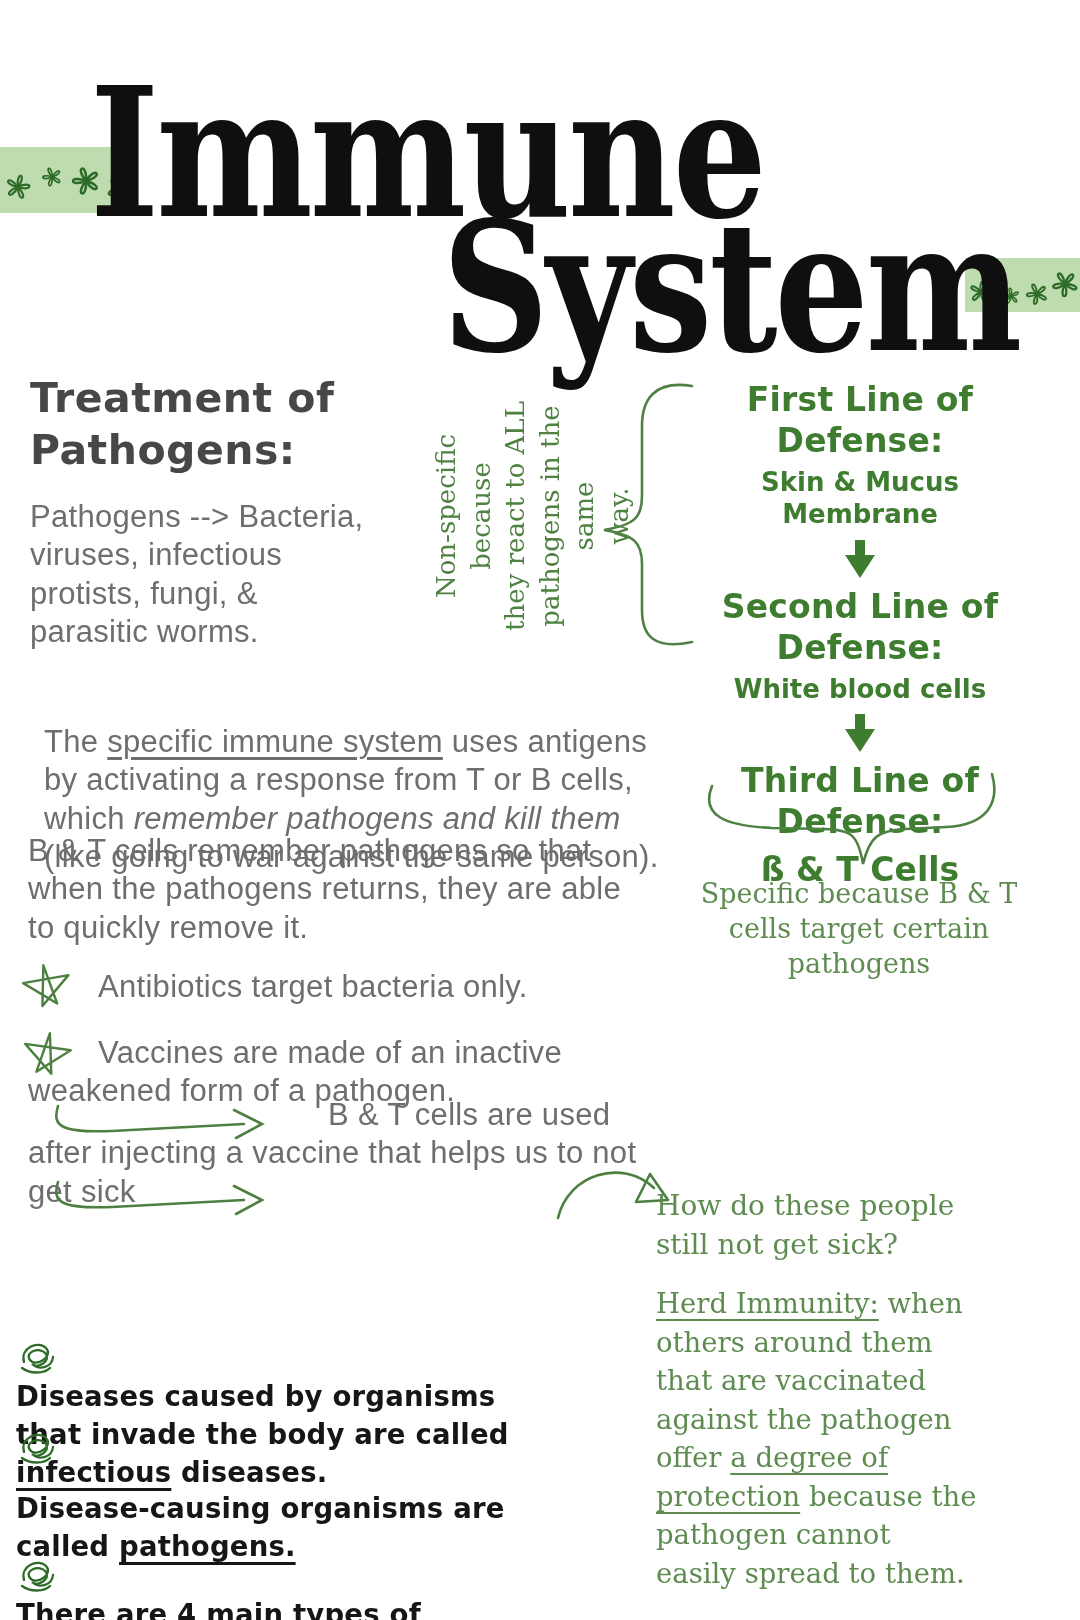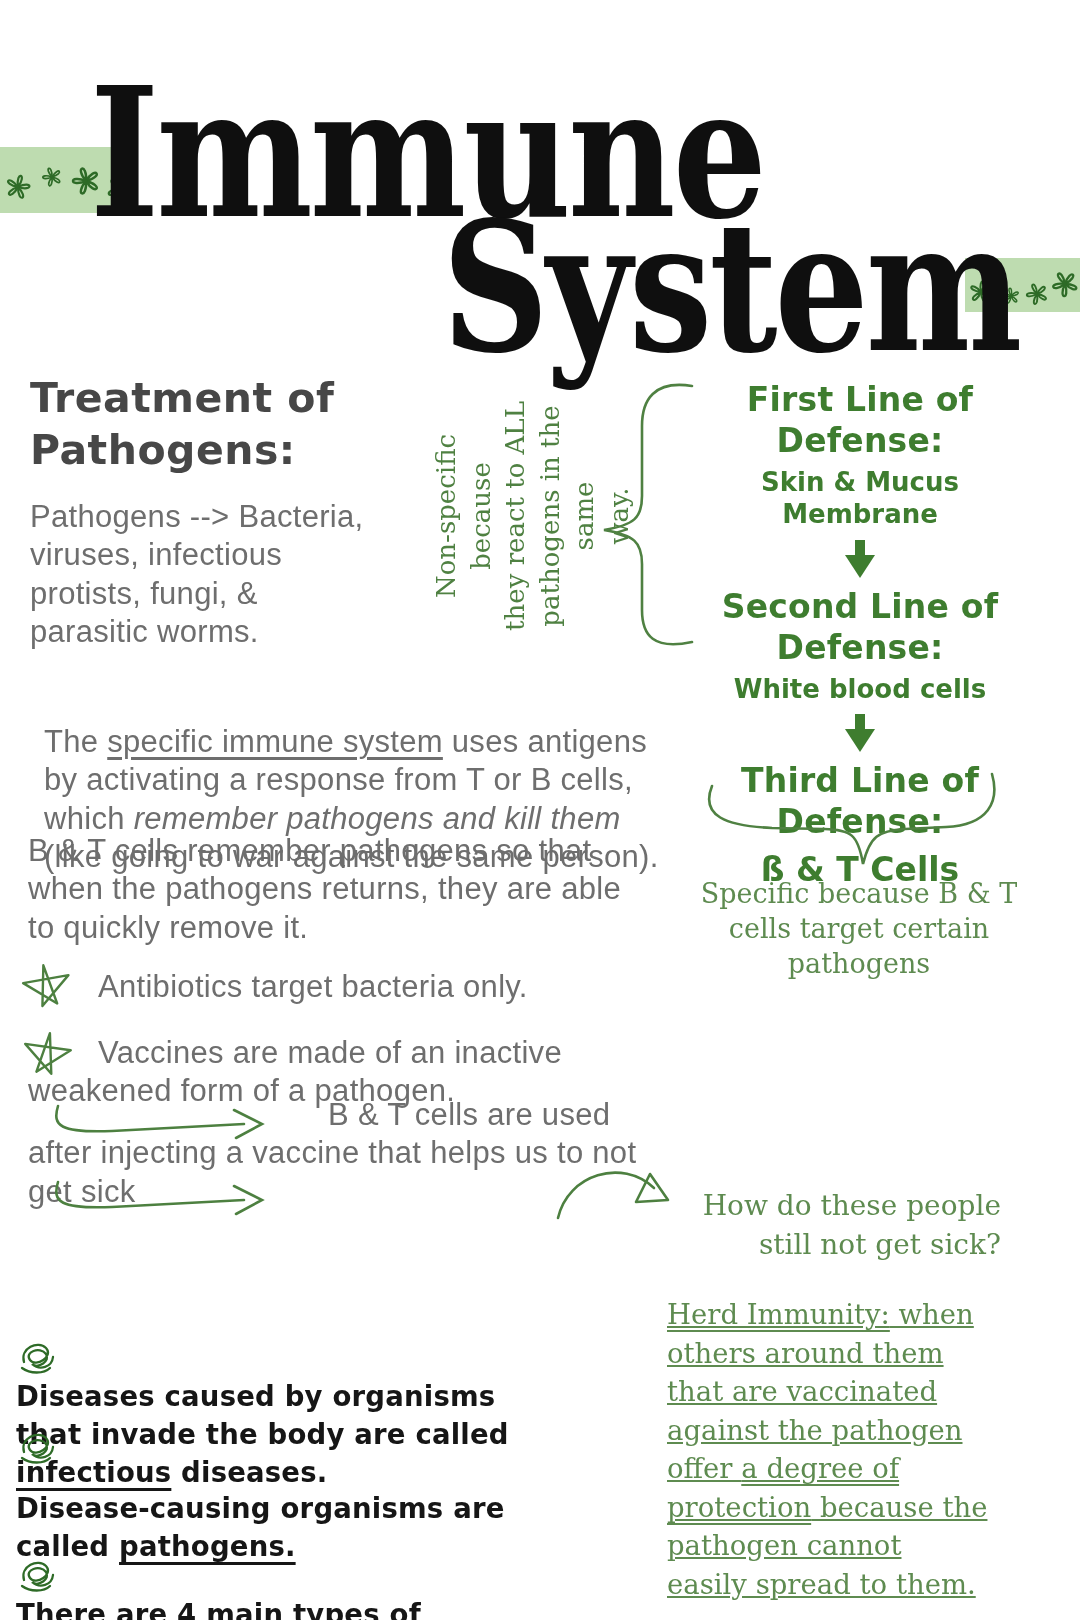--- a/index.html
+++ b/index.html
@@ -36,21 +36,21 @@
   .g-sub{font-family:"DejaVu Sans",sans-serif;font-weight:700;color:#3e7d2f;font-size:26px;line-height:1.25;margin-top:4px;}
   .g-sub.big{font-size:33px;margin-top:6px;}
   .flow-arrow{margin:9px 0 7px 0;}
 
   .g-serif{font-family:"DejaVu Serif",serif;color:#5e8b50;}
   .rot-note{
     font-size:26px;line-height:1.33;text-align:center;white-space:pre-line;
     color:#4f8142;transform:rotate(-90deg);
   }
   .spec-note{font-size:27px;line-height:1.3;text-align:center;}
-  .question{font-size:28px;line-height:1.4;text-align:right;}
+  .question{font-size:28px;line-height:1.4;}
   .herd{font-size:27.5px;line-height:1.4;}
   .g-serif .gu{text-decoration:underline;text-decoration-thickness:2px;text-underline-offset:6px;}
 
   
   .point{width:625px;}
   .indent-star{text-indent:70px;}
   .indent-arrow{text-indent:300px;}
 
   
   .fact{display:flex;align-items:flex-start;flex-direction:column;}
@@ -159,21 +159,21 @@
     <path d="M10 6 C 4 26, 12 33, 64 31 L 196 24 M186 10 L214 24 L188 38" fill="none" stroke="#4d8040" stroke-width="2.6" stroke-linecap="round"></path>
   </svg>
 
   <svg class="abs" style="left:552px;top:1156px;" width="140" height="80" viewBox="0 0 140 80">
     <path d="M6 62 C 16 18, 70 2, 102 32" fill="none" stroke="#4d8040" stroke-width="2.6" stroke-linecap="round"></path>
     <path d="M98 18 L116 44 L84 46 Z" fill="none" stroke="#4d8040" stroke-width="2.6" stroke-linejoin="round"></path>
   </svg>
 
   <div class="abs g-serif question" style="left:656px;top:1186px;width:345px;">How do these people still not get sick?</div>
 
-  <p class="abs g-serif herd" style="left:656px;top:1284px;width:322px;margin:11px;text-decoration:underline;"><span class="gu">Herd Immunity:</span><span> when others around them that are vaccinated against the pathogen offer </span><span class="gu">a degree of protection</span><span> because the pathogen cannot easily spread to them.</span></p>
+  <p class="abs g-serif herd" style="left:656px;top:1284px;width:322px;margin:0;"><span class="gu">Herd Immunity:</span><span> when others around them that are vaccinated against the pathogen offer </span><span class="gu">a degree of protection</span><span> because the pathogen cannot easily spread to them.</span></p>
 
   <div class="abs fact" style="left:16px;top:1334px;">
     <svg class="fact-icon" width="44" height="40" viewBox="0 0 44 40">
       <path d="M8 24 C 4 10, 22 2, 30 10 C 38 18, 20 30, 14 22 C 8 14, 24 8, 30 16 C 35 23, 22 31, 16 26 C 24 33, 36 29, 37 19 M6 30 C 14 36, 28 36, 34 30" fill="none" stroke="#2e6b27" stroke-width="2.3" stroke-linecap="round"></path>
     </svg>
     <p class="fact-text" style="margin:0;"><span>Diseases caused by organisms that invade the body are called </span><span class="bu">infectious</span><span> diseases.</span></p>
   </div>
 
   <div class="abs fact" style="left:16px;top:1424px;gap:22px;">
     <svg class="fact-icon" width="44" height="40" viewBox="0 0 44 40">

